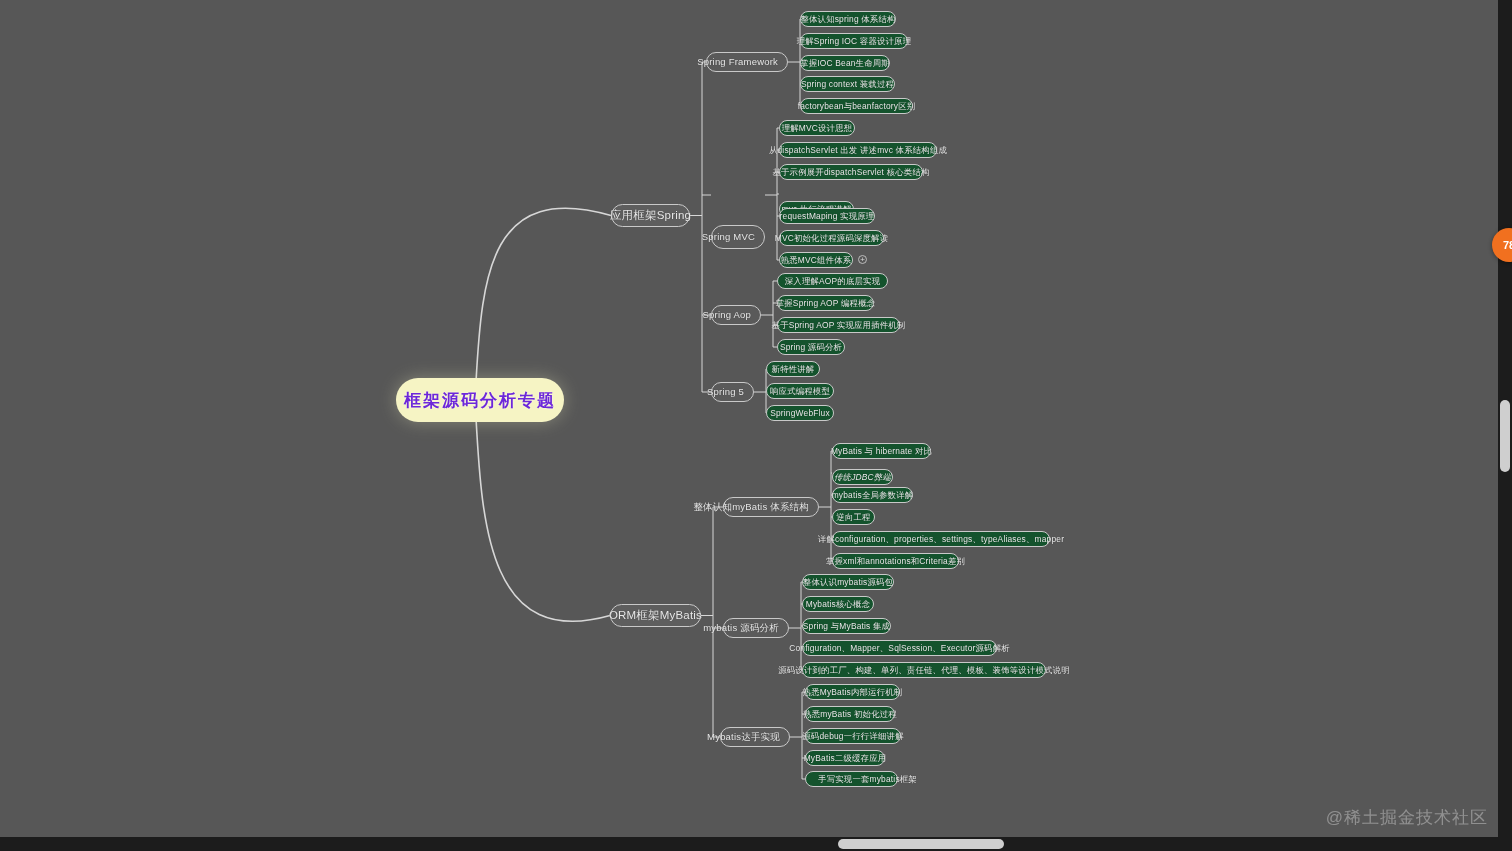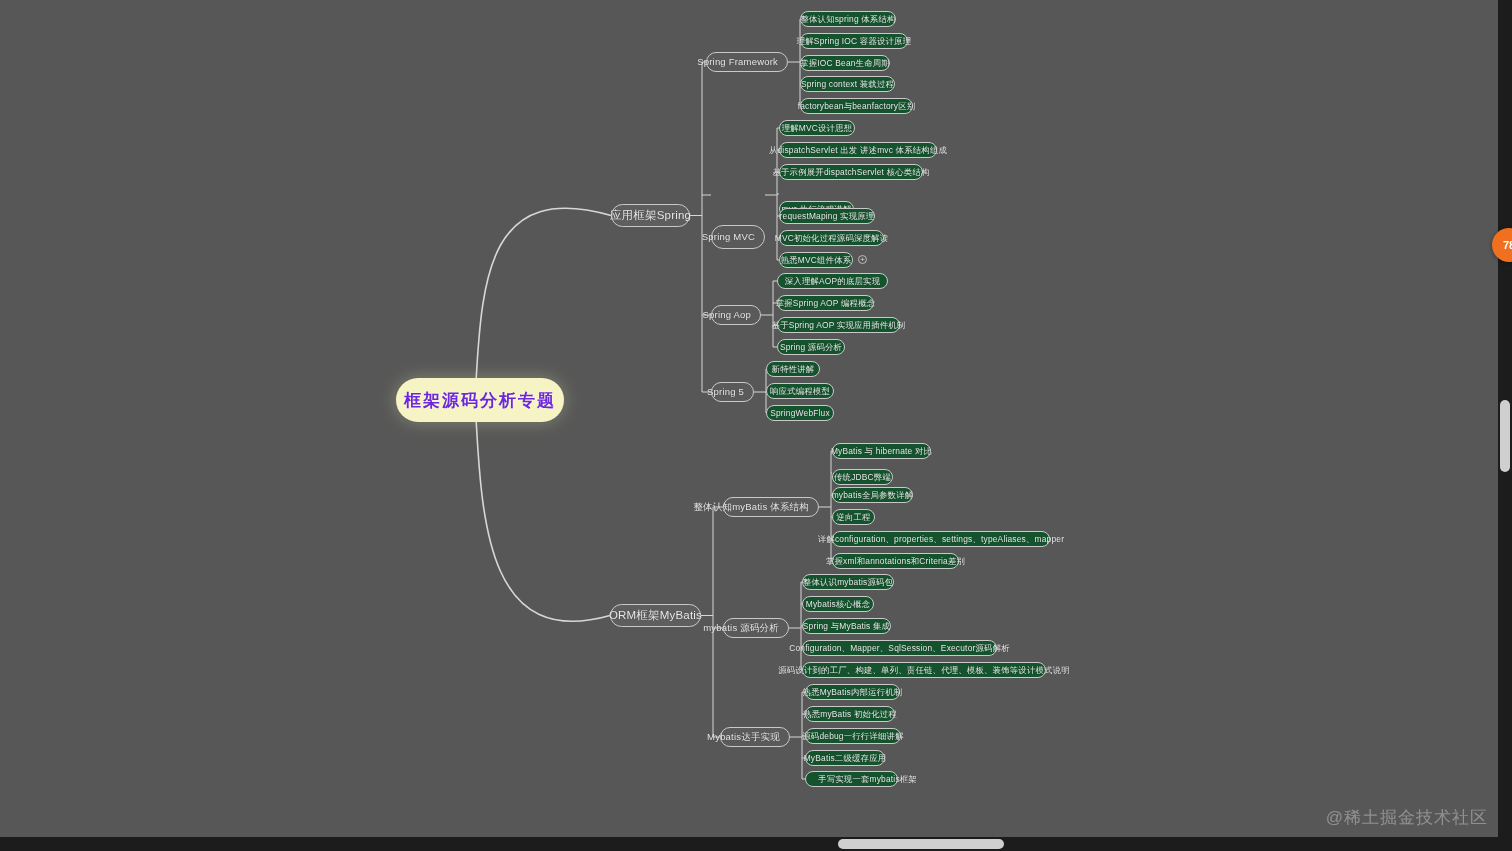--- a/index.html
+++ b/index.html
@@ -282,21 +282,21 @@
       </div>
       <div class="node node-branch" style="left: 610px; top: 604px; width: 91px; height: 23px;">
         <span>ORM框架MyBatis</span>
       </div>
       <div class="node node-sub" style="left: 723px; top: 497px; width: 96px; height: 20px;">
         <span>整体认知myBatis 体系结构</span>
       </div>
       <div class="node node-leaf" style="left: 832px; top: 443px; width: 99px;">
         <span>MyBatis 与 hibernate 对比</span>
       </div>
-      <div class="node node-leaf" style="left: 832px; top: 469px; width: 61px;">
+      <div class="node node-leaf" style="left: 832px; top: 469px; width: 61px; font-style: italic;">
         <span>传统JDBC弊端</span>
       </div>
       <div class="node node-leaf" style="left: 832px; top: 487px; width: 81px;">
         <span>mybatis全局参数详解</span>
       </div>
       <div class="node node-leaf" style="left: 832px; top: 509px; width: 43px;">
         <span>逆向工程</span>
       </div>
       <div class="node node-leaf" style="left: 832px; top: 531px; width: 218px;">
         <span>详解configuration、properties、settings、typeAliases、mapper</span>

